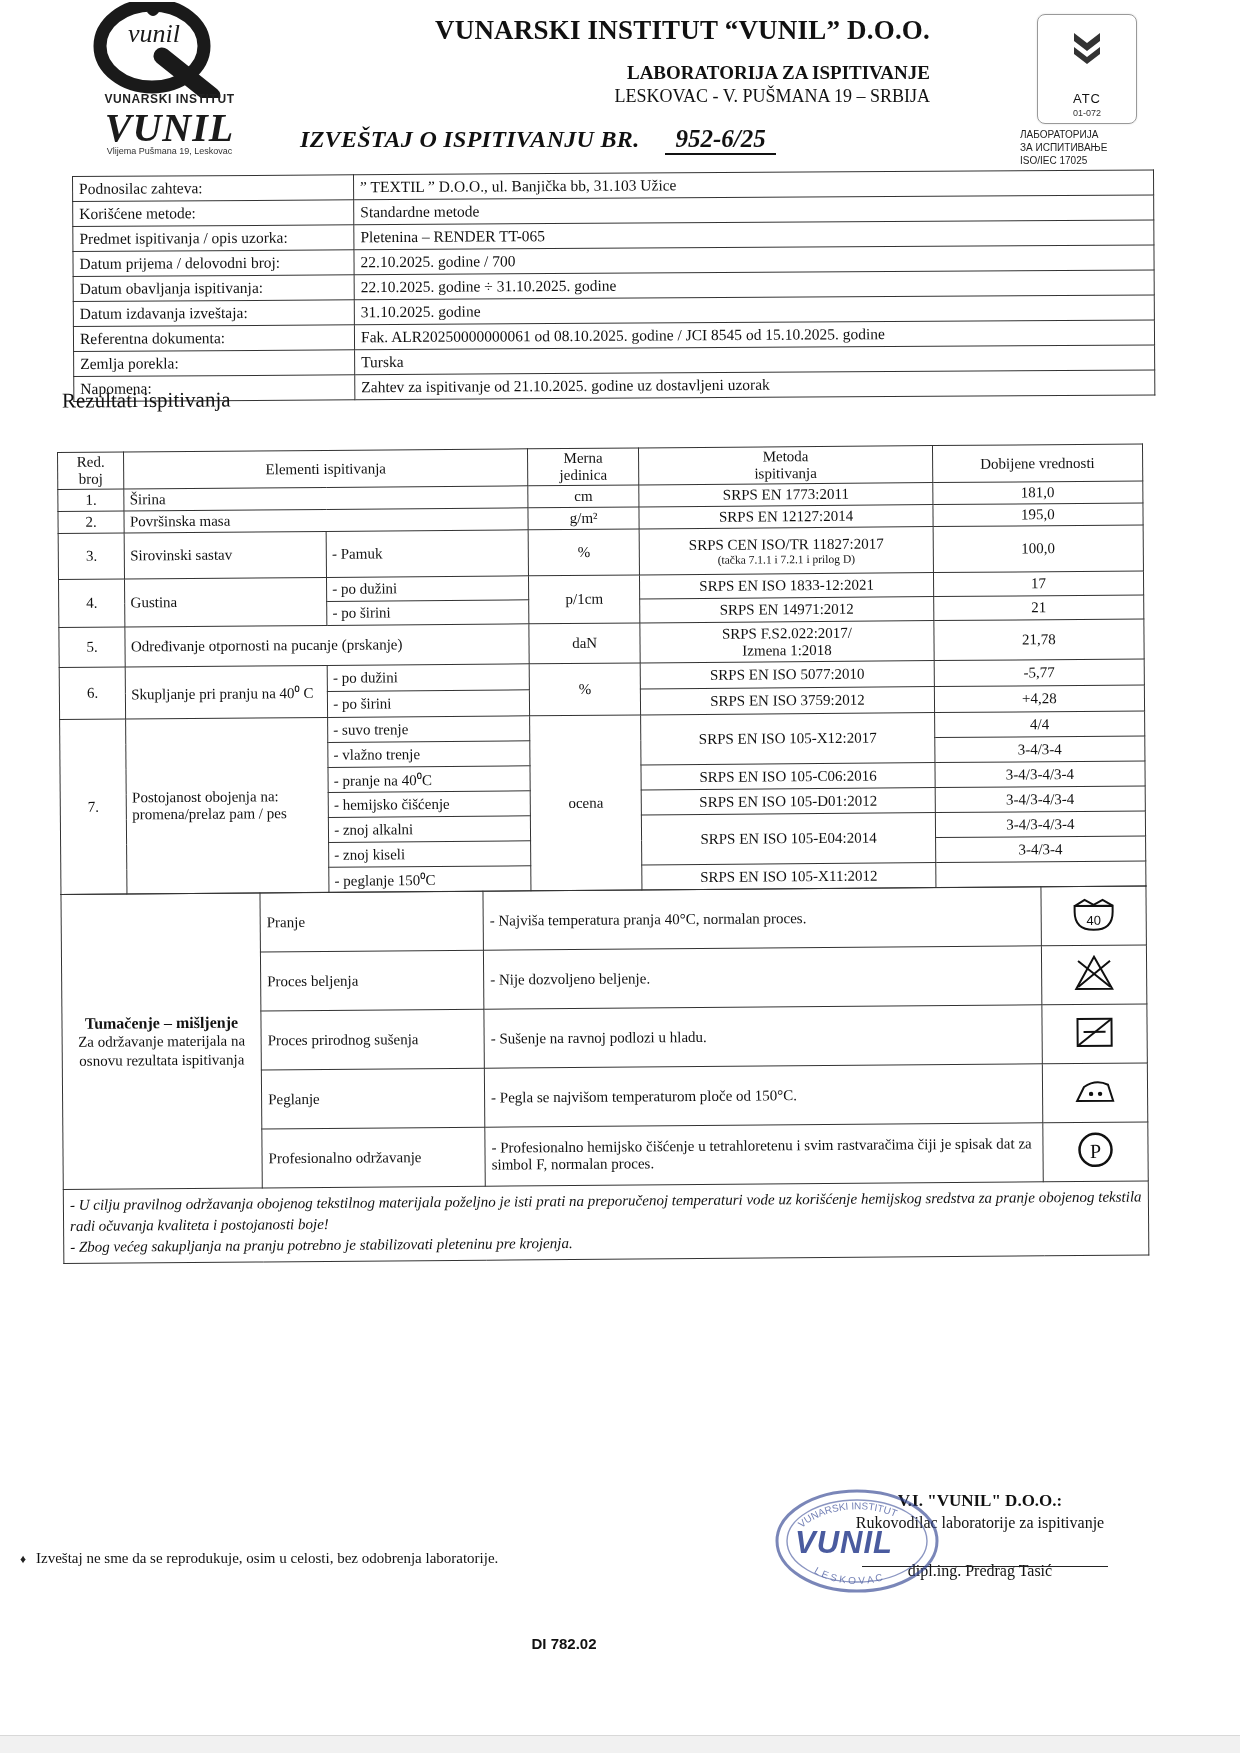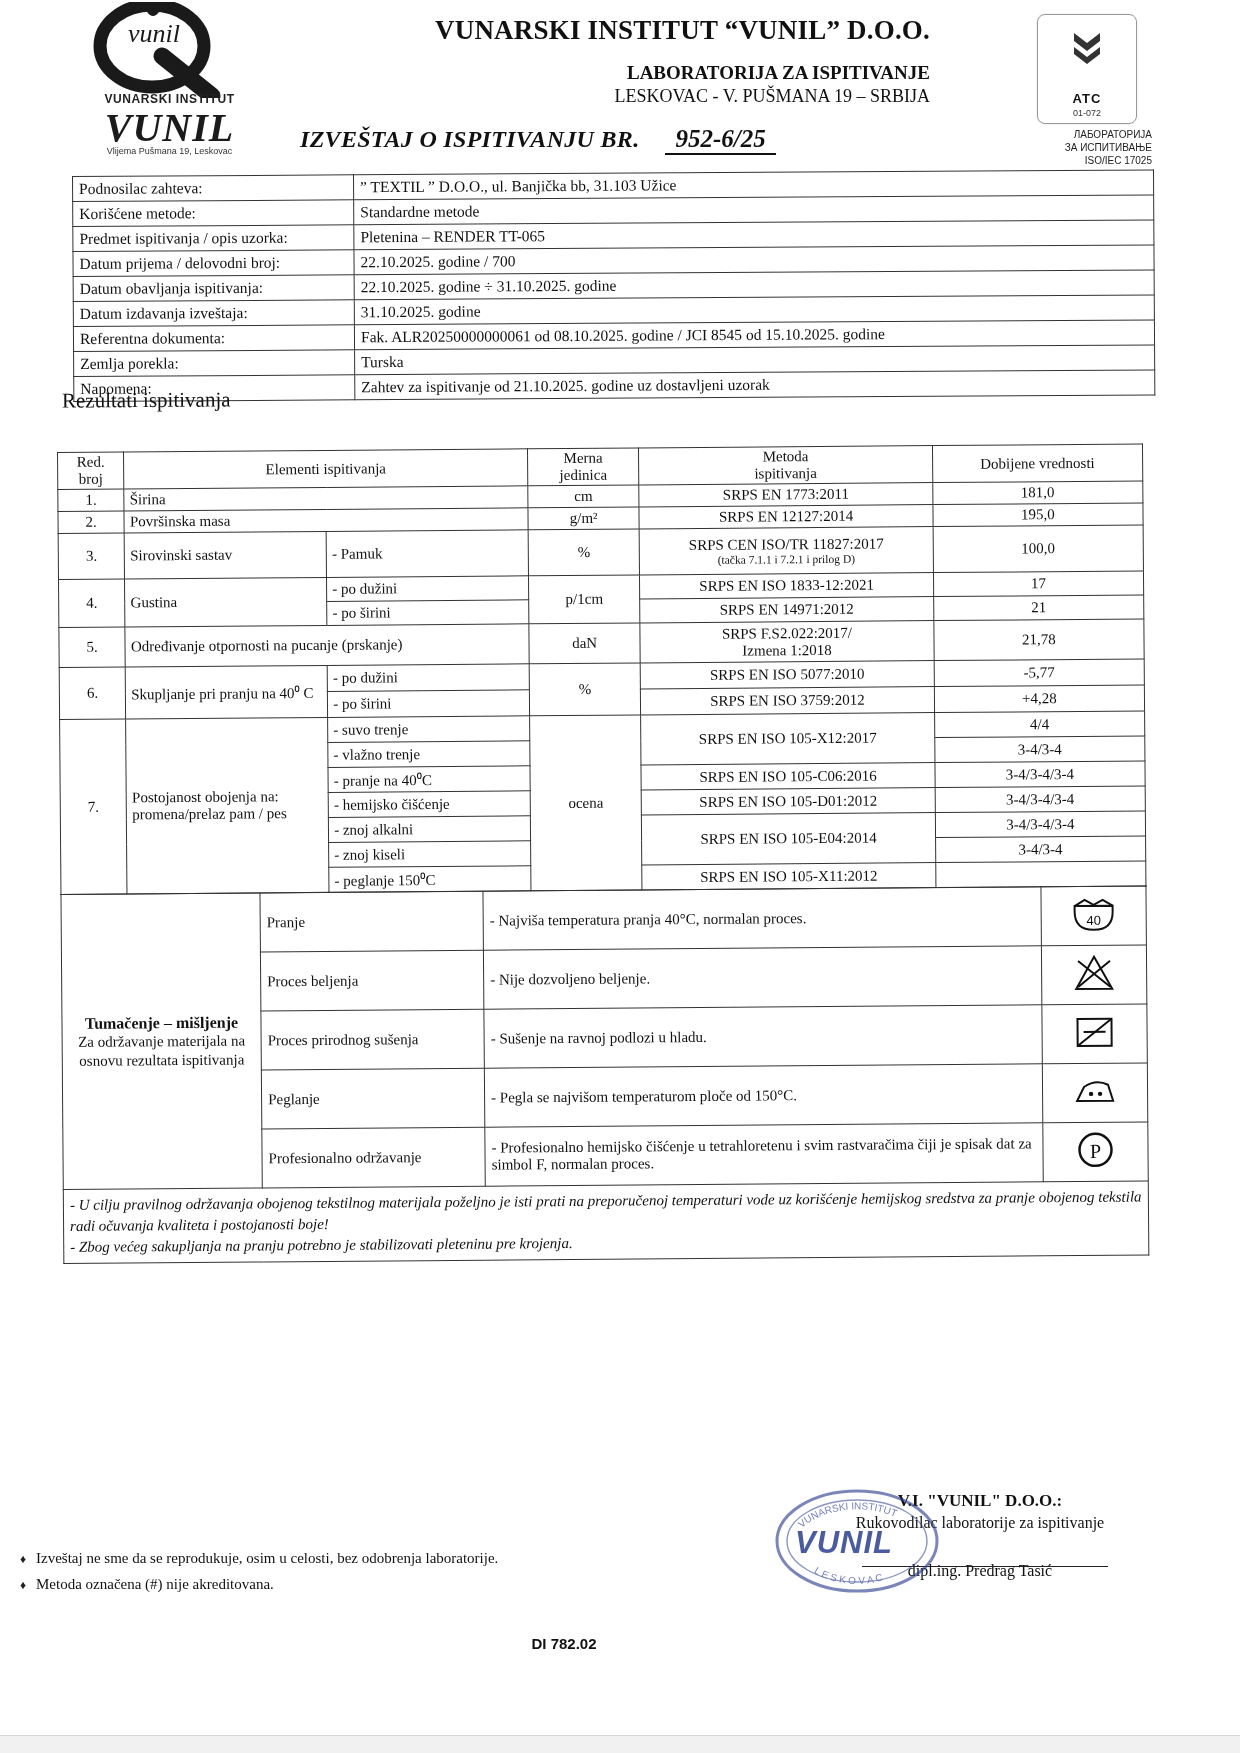--- a/index.html
+++ b/index.html
@@ -122,35 +122,35 @@
   }
   .atc-mark {
     margin-top: 10px;
     font-size: 34px;
     line-height: 34px;
     color: #222;
   }
   .atc-name {
     font-family: "Liberation Sans", sans-serif;
     font-size: 13px;
-    font-weight: bold;
+    font-weight: normal;
     letter-spacing: 1px;
     margin-top: 20px;
   }
   .atc-code {
     font-family: "Liberation Sans", sans-serif;
     font-size: 9px;
     margin-top: 2px;
     color: #333;
   }
   .atc-under {
     position: absolute;
     left: 1020px; top: 128px;
     width: 132px;
-    text-align: right;
+    text-align: left;
     font-family: "Liberation Sans", sans-serif;
     font-size: 10px;
     line-height: 13px;
     color: #222;
   }
 
   
   .info-table {
     position: absolute;
     left: 72px; top: 176px;
@@ -609,21 +609,18 @@
     <text font-family="Liberation Sans, sans-serif" font-size="10" fill="#2b3f8f" opacity="0.85">
       <textPath href="#arcBot" startOffset="22%">L E S K O V A C</textPath>
     </text>
   </svg>
   <div class="stamp-word">VUNIL</div>
 
   <div class="footer">
     <div>
       <span class="bullet">♦</span><span>Izveštaj ne sme da se reprodukuje, osim u celosti, bez odobrenja laboratorije.</span>
     </div>
-    <div>
-      <span class="bullet">♦</span><span>Metoda označena (#) nije akreditovana.</span>
-    </div>
   </div>
 
   <div class="di">DI 782.02</div>
   <div class="strana">Strana 1/1</div>
   <div class="edge"></div>
 </div>
 
 </body></html>

